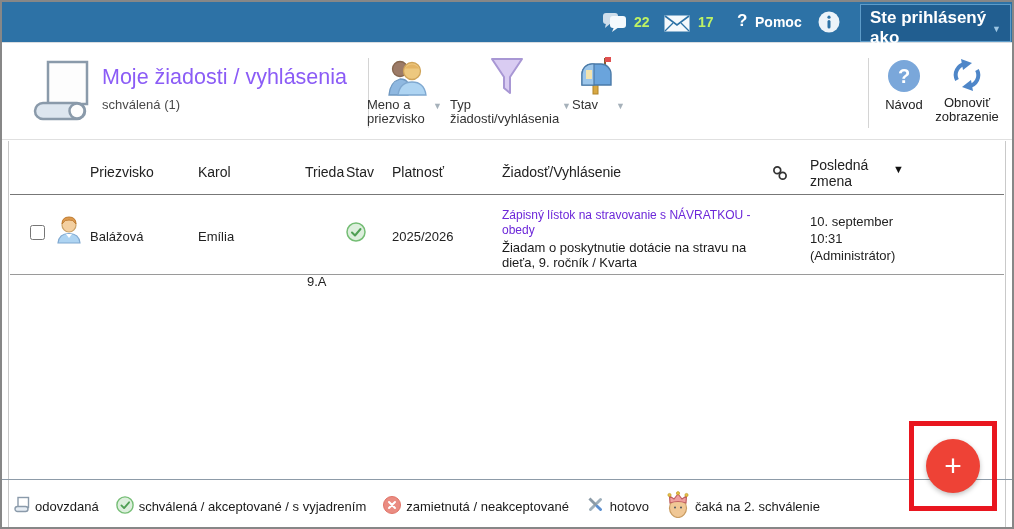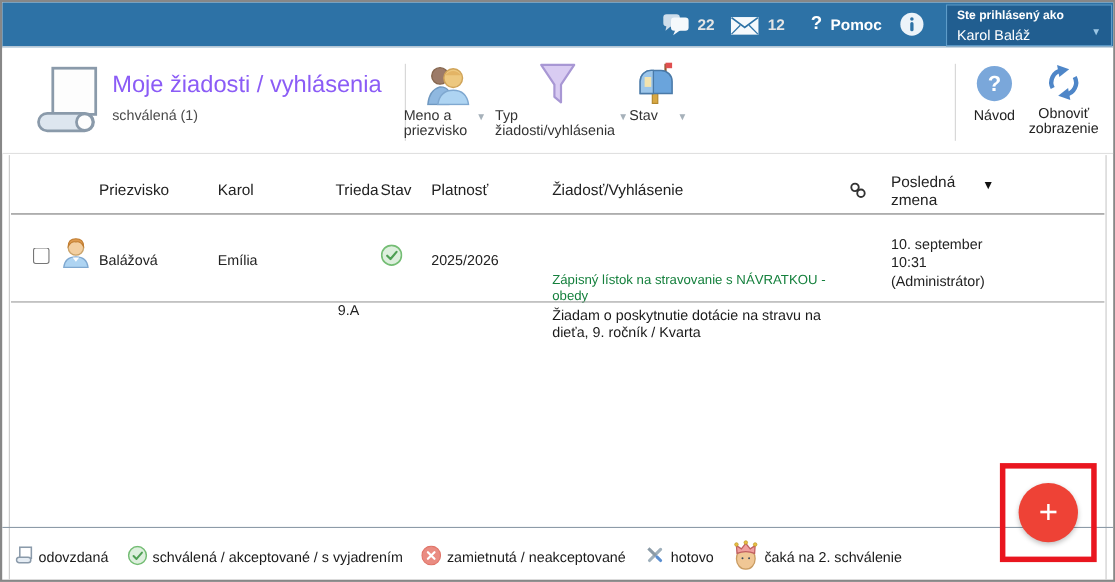--- a/index.html
+++ b/index.html
@@ -6,45 +6,45 @@
   html,body { background:#fff; }
   body { font-family: "Liberation Sans", sans-serif; }
   .window {
     position: relative; width: 1014px; height: 529px;
     border: 2px solid #878787; background:#fff; overflow: hidden;
   }
   
   .topbar { position:absolute; left:0; top:0; right:0; height:41px;
     background:#2d72a6; border-bottom:1px solid #d9dde1; }
   .topbar .abs { position:absolute; }
-  .tb-count { color:#e5e5e5; font-weight:bold; font-size:14px; }
+  .tb-count { color:#bef264; font-weight:bold; font-size:14px; }
   .tb-help-q { color:#fff; font-weight:bold; font-size:17px; }
   .tb-help { color:#fff; font-weight:bold; font-size:14px; cursor:pointer; }
   .userbox { position:absolute; left:858px; top:2px; width:151px; height:38px;
     background:#215e90; border:1px solid #5e9cc9; padding:3px 9px; cursor:pointer; }
-  .userbox .ub-label { display:block; color:#fff; font-size:11px; font-weight:bold; }
+  .userbox .ub-label { display:block; color:#fff; font-size:17px; font-weight:bold; }
   .userbox .ub-name  { display:block; color:#ffffff; font-size:13px; margin-top:4px; }
   .userbox .ub-caret { position:absolute; right:9px; bottom:7px; color:#9cc6e4; font-size:9px; }
   
   .header { position:absolute; left:0; top:42px; right:0; height:96px; background:#fff;
     border-bottom:1px solid #e0e0e0; }
   .h-abs { position:absolute; }
   .page-title { font-size:21.5px; color:#8b5cf6; white-space:nowrap;text-align:right; }
   .page-subtitle { font-size:13px; color:#4a4a4a; }
   .vdiv { position:absolute; width:1px; top:56px; height:70px; background:#d4d4d4; }
   .filter-label { font-size:13px; color:#333; line-height:14px; text-align:left; cursor:pointer; }
   .caret { font-size:9px; color:#a6b1ba; cursor:pointer; }
   .action-label { font-size:13px; color:#222; line-height:14px; text-align:center; cursor:pointer; }
   
   .panel { position:absolute; left:6px; right:6px; top:139px; bottom:0;
     border-left:1px solid #c9c9c9; border-right:1px solid #c9c9c9; }
   .t-abs { position:absolute; font-size:13px; color:#222; }
   .th { font-size:14px; color:#222; }
   .hline { position:absolute; left:8px; right:8px; height:1px; }
-  .req-type { font-size:12px; color:#15803d; line-height:15px;margin-top:39px; }
+  .req-type { font-size:12px; color:#6d28d9; line-height:15px; }
   .req-text { font-size:13px; color:#1a1a1a; line-height:15px; margin-top:2px; }
   .date-block { font-size:13px; color:#222; line-height:17px; }
   .row-check { width:15px; height:15px; accent-color:#fff; }
   
   .legend { position:absolute; left:12px; top:489px; right:120px;
     display:flex; align-items:center; gap:17px; }
   .legend-item { display:flex; align-items:center; gap:5px; font-size:13px; color:#1a1a1a; white-space:nowrap; }
   
   .fab { position:absolute; left:924px; top:437px; width:54px; height:54px;
     border-radius:50%; background:#ee4236; border:none; cursor:pointer;
@@ -71,21 +71,21 @@
     <span class="abs tb-count" style="left:632px; top:12px;">22</span>
 
     <span class="abs" style="left:662px; top:13px; cursor:pointer;">
       <svg width="26" height="17" viewBox="0 0 26 17">
         <rect x="0.5" y="0.5" width="25" height="16" fill="#f5f9fc"></rect>
         <polyline points="1,1 13,10 25,1" fill="none" stroke="#2d72a6" stroke-width="1.6"></polyline>
         <polyline points="1,16 9,8" fill="none" stroke="#2d72a6" stroke-width="1.2"></polyline>
         <polyline points="17,8 25,16" fill="none" stroke="#2d72a6" stroke-width="1.2"></polyline>
       </svg>
     </span>
-    <span class="abs tb-count" style="left:696px; top:12px;">12</span>
+    <span class="abs tb-count" style="left:696px; top:12px;">17</span>
 
     <span class="abs tb-help-q" style="left:735px; top:9px;">?</span>
     <span class="abs tb-help" style="left:753px; top:12px;">Pomoc</span>
 
     <span class="abs" style="left:816px; top:9px; cursor:pointer;">
       <svg width="22" height="22" viewBox="0 0 22 22">
         <circle cx="11" cy="11" r="10.5" fill="#ecf3f9"></circle>
         <circle cx="11" cy="6.2" r="1.6" fill="#2d72a6"></circle>
         <rect x="9.5" y="9" width="3" height="8.5" rx="1.5" fill="#2d72a6"></rect>
       </svg>

